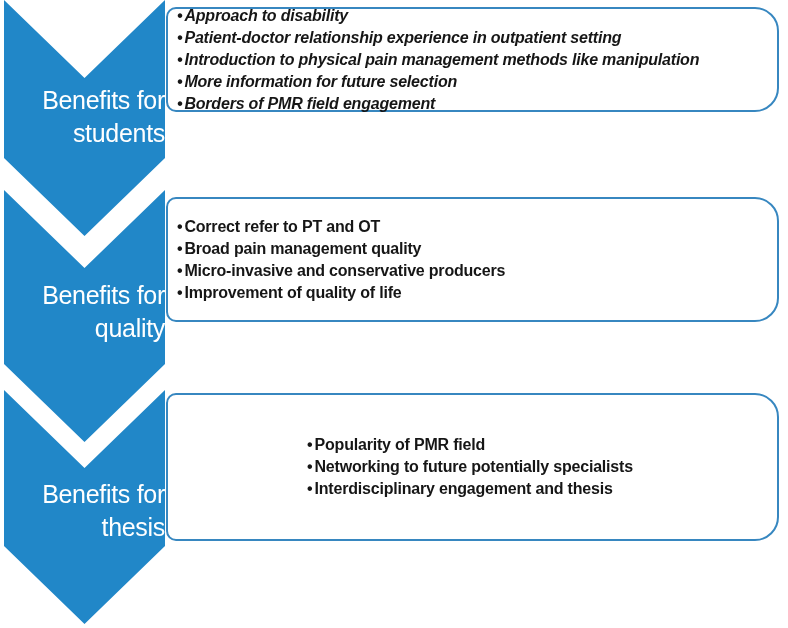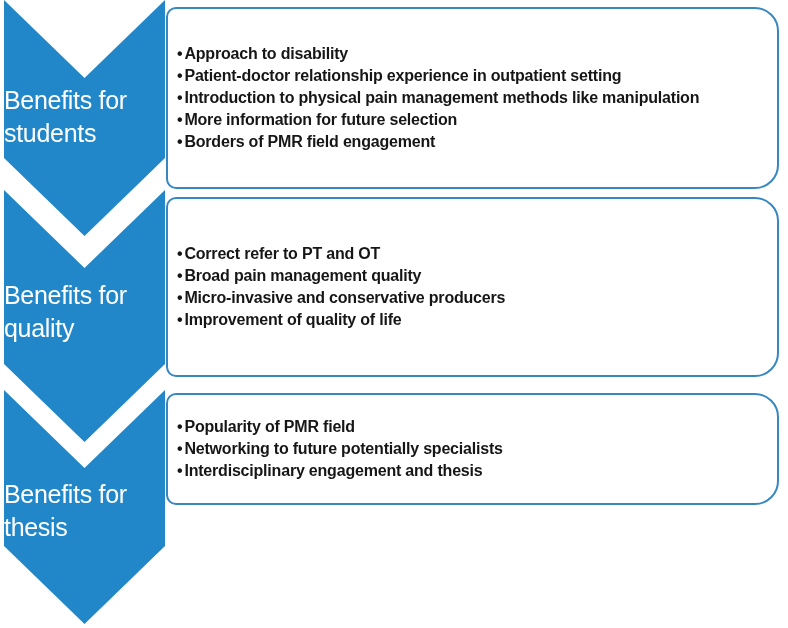--- a/index.html
+++ b/index.html
@@ -24,21 +24,21 @@
   }
   .chev-1 { top: 0px; }
   .chev-2 { top: 190px; }
   .chev-3 { top: 390px; }
 
   
   .chevron-label {
     position: absolute;
     left: 4px;
     width: 161px;
-    text-align: left;
+    text-align: right;
     color: var(--label_text, #fff);
     font-size: 25px;
     line-height: 33px;
     font-weight: 400;
     letter-spacing: -0.3px;
   }
   .lab-1 { top: 84px; }
   .lab-2 { top: 279px; }
   .lab-3 { top: 478px; }
 
@@ -47,23 +47,23 @@
     position: absolute;
     left: 166px;
     width: 613px;
     background: var(--box_fill, #fff);
     border: 2px solid var(--box_border, #3787C0);
     border-radius: 10px 24px 24px 10px;
     box-sizing: border-box;
     display: flex;
     align-items: center;
   }
-  .box-1 { top: 7px;   height: 182px; }
-  .box-2 { top: 197px; height: 180px; }
-  .box-3 { top: 393px; height: 112px; }
+  .box-1 { top: 7px;   height: 105px; font-style: italic; }
+  .box-2 { top: 197px; height: 125px; }
+  .box-3 { top: 393px; height: 148px; justify-content: center; }
 
   .bullets {
     list-style: none;
     margin: 0;
     padding: 0 14px 0 9px;
   }
   .bullets li {
     color: var(--bullet_text, #161616);
     font-size: 16px;
     font-weight: 700;

